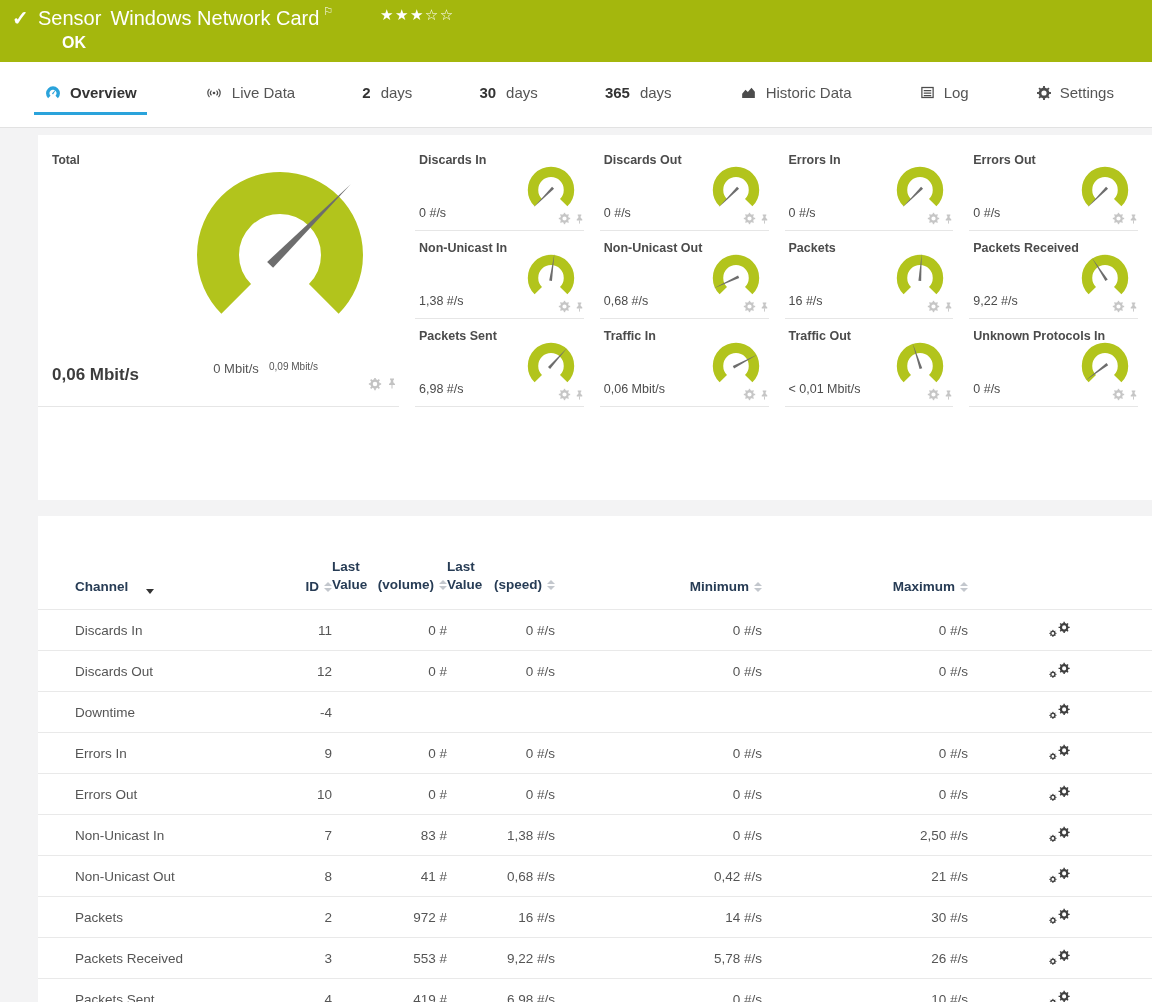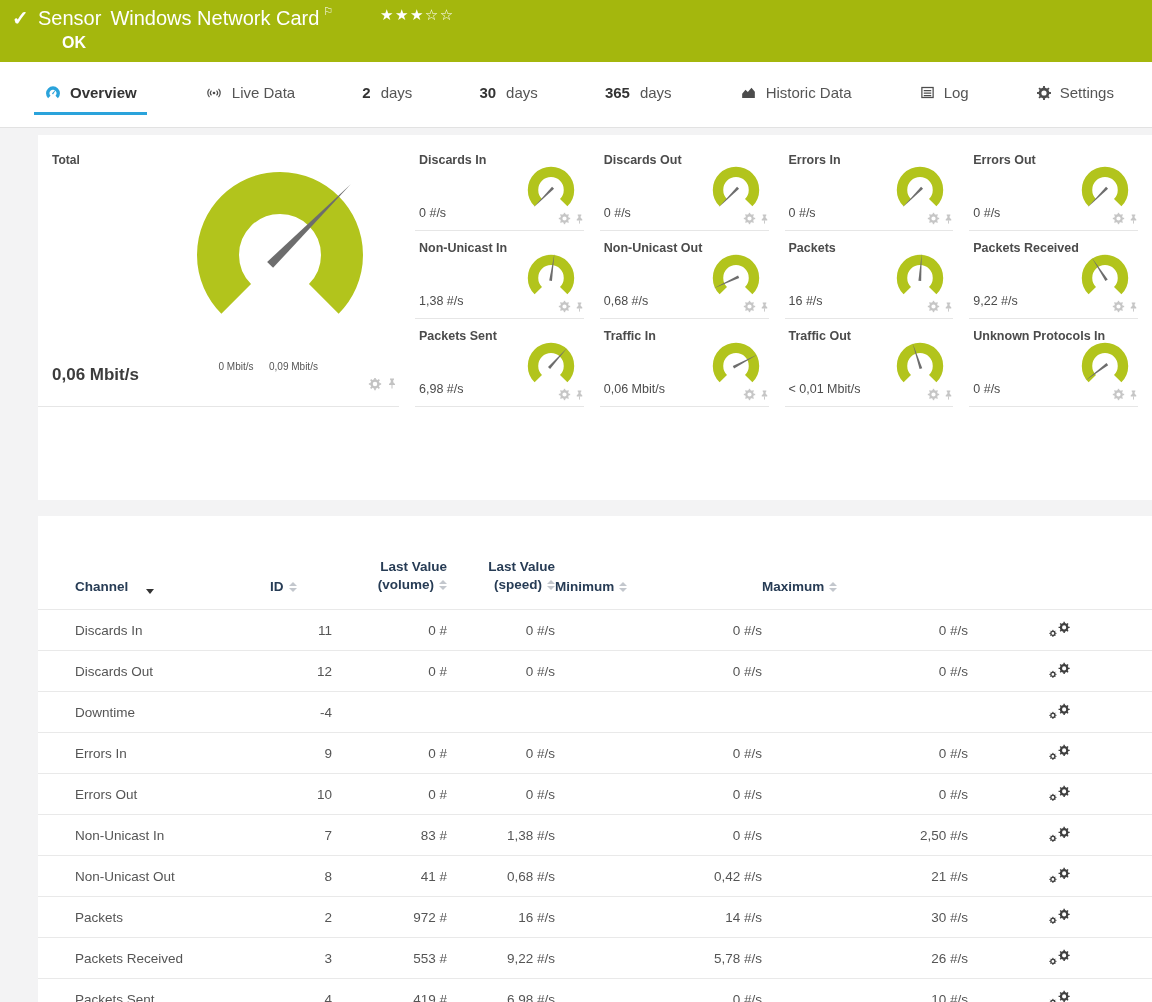--- a/index.html
+++ b/index.html
@@ -28,41 +28,41 @@
   .tab .num{font-weight:700;color:#333;margin-right:2px}
   .tab svg{flex:none}
   
   .card{background:#fff;margin-left:38px;width:1114px}
   .card1{margin-top:7px;height:365px;display:flex}
   .card2{margin-top:16px;height:520px;padding-top:42px;box-sizing:border-box}
   
   .total{width:375px;flex:none;position:relative}
   .total-label{position:absolute;left:14px;top:18px;font-size:12px;font-weight:700;color:#4b4b4b}
   .total-svg{position:absolute;left:142px;top:10px;width:200px;height:200px}
-  .g-min{position:absolute;left:148px;top:226px;width:100px;text-align:center;font-size:10px;color:#555}
+  .g-min{position:absolute;left:148px;top:226px;width:100px;text-align:center;font-size:13px;color:#555}
   .g-max{position:absolute;left:231px;top:226px;width:110px;font-size:10px;color:#555}
   .total-value{position:absolute;left:14px;top:230px;font-size:17px;font-weight:700;color:#3c3c3c}
   .total-icons{position:absolute;left:330px;top:242px;color:#c3c3c3;display:flex;gap:4px}
   .total::after{content:"";position:absolute;left:0;right:14px;top:271px;border-bottom:1px solid #e6e6e6}
   
   .mgrid{flex:1;display:grid;grid-template-columns:repeat(4,1fr);grid-auto-rows:88px;padding-top:8px}
   .mgcell{position:relative;cursor:pointer}
   .mgcell::after{content:"";position:absolute;left:2px;right:14px;bottom:0;border-bottom:1px solid #e6e6e6}
   .mgtitle{position:absolute;left:6px;top:10px;font-size:12.5px;font-weight:700;color:#4b4b4b;white-space:nowrap}
   .mini-g{position:absolute;right:16px;top:15px;width:62px;height:58px}
   .mgvalue{position:absolute;left:6px;bottom:11px;font-size:12.5px;color:#4b4b4b;white-space:nowrap}
   .mgicons{position:absolute;right:13px;bottom:6px;color:#c6c6c6;display:flex;gap:3px;align-items:flex-end}
   
   .t-head,.t-row{display:grid;grid-template-columns:195px 62px 115px 108px 207px 206px 1fr;
     padding-left:37px;align-items:center}
   .t-head{align-items:end;padding-bottom:15px;color:#273c55;font-weight:700;font-size:13.5px}
   .t-row{height:40px;border-top:1px solid #e9e9e9;font-size:13.5px;color:#555}
   .num-col{text-align:right}
-  .h2line{display:flex;flex-direction:column;align-items:flex-end;line-height:1.35}
-  .h1line{display:flex;align-items:center;justify-content:flex-start}
+  .h2line{display:flex;flex-direction:row;align-items:flex-end;line-height:1.35}
+  .h1line{display:flex;align-items:center;justify-content:flex-end}
   .chan-h{display:flex;align-items:flex-end;justify-content:flex-start;gap:18px}
   .caret{width:0;height:0;border-left:4.5px solid transparent;border-right:4.5px solid transparent;border-top:5px solid #333}
   .sort{display:inline-flex;flex-direction:column;gap:2px;margin-left:5px}
   .sort i{width:0;height:0;border-left:4px solid transparent;border-right:4px solid transparent}
   .sort .up{border-bottom:4px solid #c3c7cd}
   .sort .dn{border-top:4px solid #c3c7cd}
   .rowgear{display:flex;justify-content:center;color:#3f3f3f;cursor:pointer}
   .chan-cell{cursor:pointer}
   .t-row .num-col{color:#555}
 </style>

